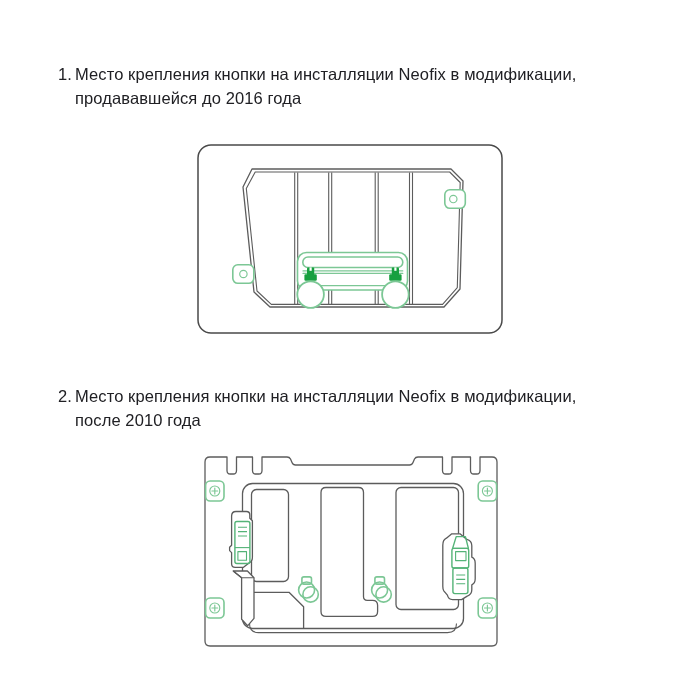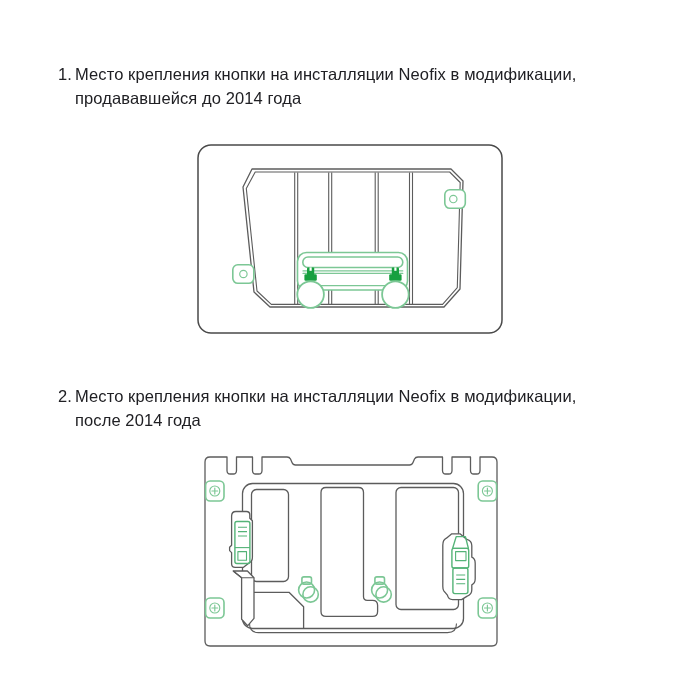--- a/index.html
+++ b/index.html
@@ -37,29 +37,29 @@
 </style>
 </head>
 <body style="background: rgb(255, 255, 255);">
 
 <div id="canvas">
 
   <div class="instruction" id="inst-1">
     <div class="num">1.</div>
     <div class="lines">
       <div>Место крепления кнопки на инсталляции Neofix в модификации,</div>
-      <div>продававшейся до 2014 года</div>
+      <div>продававшейся до 2016 года</div>
     </div>
   </div>
 
   <div class="instruction" id="inst-2">
     <div class="num">2.</div>
     <div class="lines">
       <div>Место крепления кнопки на инсталляции Neofix в модификации,</div>
-      <div>после 2014 года</div>
+      <div>после 2010 года</div>
     </div>
   </div>
 
   <svg width="700" height="700" viewBox="0 0 700 700">
 
     <g>
 
       <rect class="sd" x="198" y="145" width="304" height="188" rx="13"></rect>
 
       <g>

